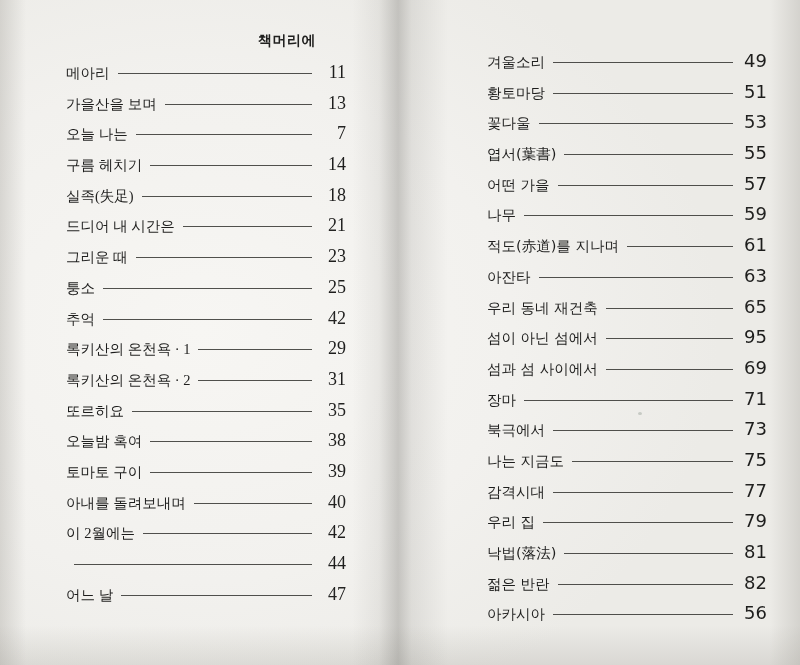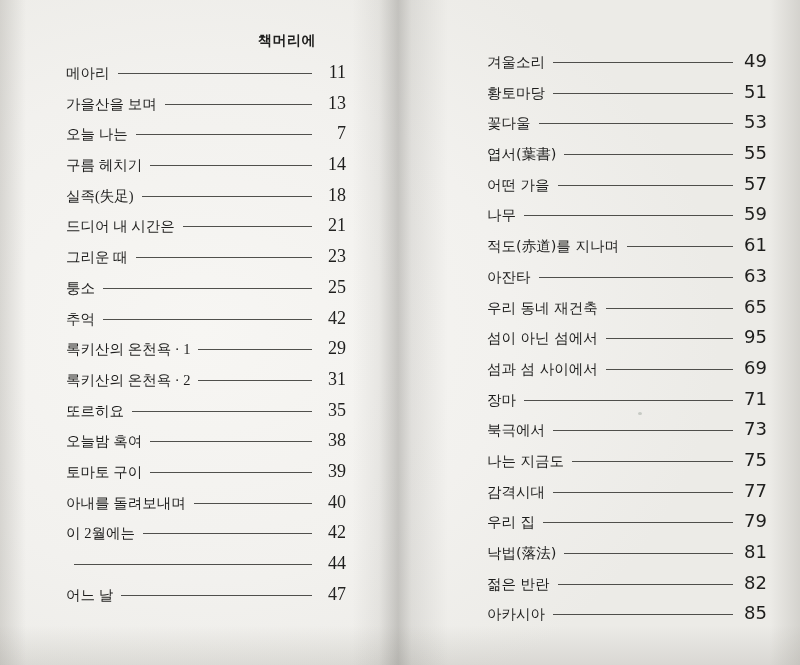--- a/index.html
+++ b/index.html
@@ -315,21 +315,21 @@
           <span class="toc-page">81</span>
         </li>
         <li class="toc-item">
           <span class="toc-title">젊은 반란</span>
           <span class="leader"></span>
           <span class="toc-page">82</span>
         </li>
         <li class="toc-item">
           <span class="toc-title">아카시아</span>
           <span class="leader"></span>
-          <span class="toc-page">85</span>
+          <span class="toc-page">56</span>
         </li>
       </ul>
   </div>
 
   <div class="gutter"></div>
   <div class="speck" style="left:638px; top:412px;"></div>
 
 </div>
 
 </body></html>

